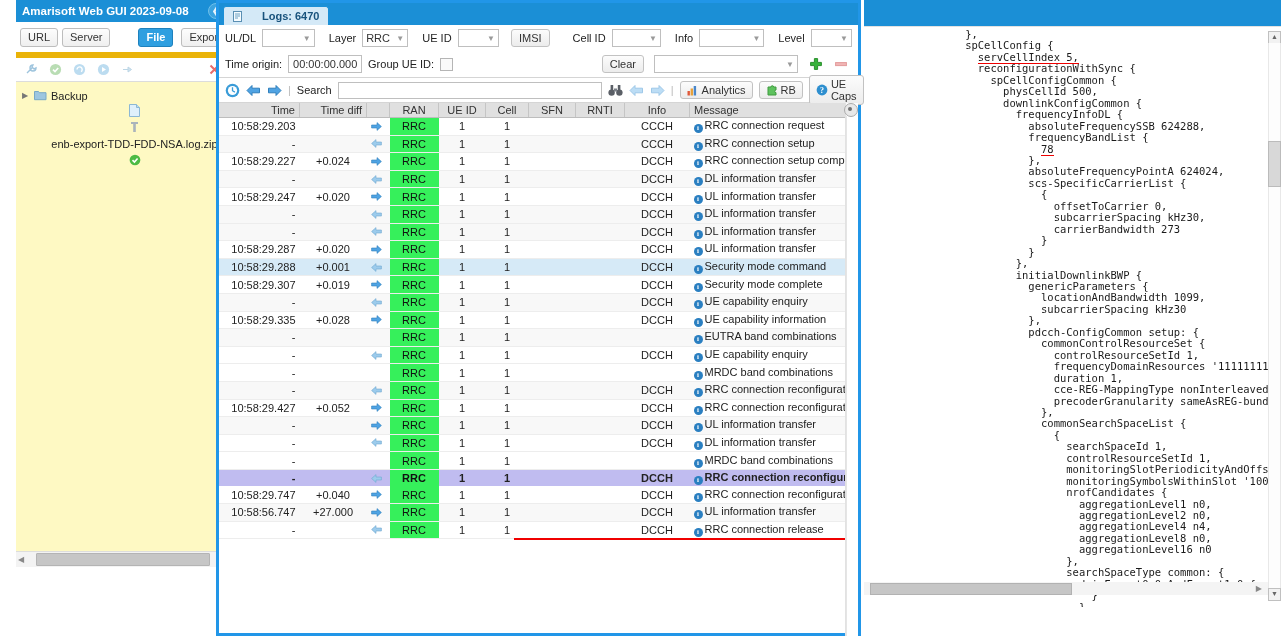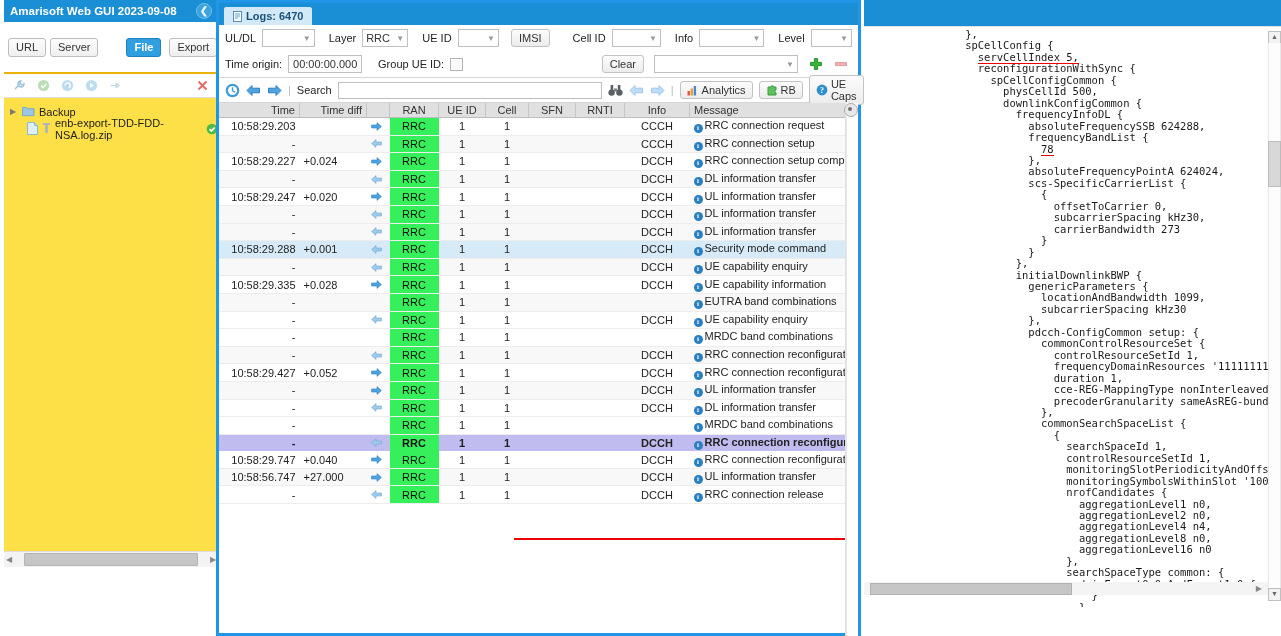--- a/index.html
+++ b/index.html
@@ -4,42 +4,42 @@
 <style>
   html,body{margin:0;padding:0;}
   body{
     width:1281px;height:636px;overflow:hidden;
     font-family:"Liberation Sans",sans-serif;
     font-size:11px;color:#222;background:#ffffff;
   }
   .app{position:relative;width:1281px;height:636px;}
 
   
-  .left{position:absolute;left:4px;top:0;width:215px;height:567px;background:#fde047;border-right:1px solid #c8c8c8;box-sizing:border-box;}
+  .left{position:absolute;left:16px;top:0;width:215px;height:567px;background:#fef9c3;border-right:1px solid #c8c8c8;box-sizing:border-box;}
   .left-title{height:22px;background:#1b8fd6;color:#fff;font-weight:bold;font-size:11.5px;display:flex;align-items:center;padding:0 6px;justify-content:space-between;}
   .left-title .ttl{white-space:nowrap;}
   .collapse-btn{width:14px;height:14px;border-radius:50%;background:#3ba3e0;color:#e9f4fc;font-size:10px;line-height:14px;text-align:center;border:1px solid #6fc0ea;}
-  .btnbar{height:26px;display:flex;align-items:center;padding:12px 4px;gap:4px;border-bottom:2px solid #eab308;background:#fff;}
+  .btnbar{height:26px;display:flex;align-items:center;padding:2px 4px;gap:4px;border-bottom:6px solid #eab308;background:#fff;}
   .ubtn{border:1px solid #bdbdbd;background:linear-gradient(#fdfdfd,#efefef);border-radius:3px;padding:2px 7px;font-size:11px;color:#333;line-height:13px;}
   .ubtn.sel{background:#2f9fe0;border-color:#1e81bd;color:#fff;font-weight:bold;margin-left:24px;}
   .spacer{flex:1;}
   .icobtn{width:17px;height:17px;display:inline-flex;align-items:center;justify-content:center;}
   .toolrow{height:23px;display:flex;align-items:center;gap:7px;padding:0 7px;border-bottom:1px solid #dcdcdc;background:#fff;}
   .tree{padding:5px 0 0 6px;font-size:11px;}
   .tnode{display:flex;align-items:center;gap:4px;height:17px;}
-  .tnode.child{padding-left:17px;}
+  .tnode.child{padding-left:17px;flex-direction:column;}
   .caret{color:#777;font-size:8px;width:8px;display:inline-block;}
   .left-hscroll{position:absolute;left:0;bottom:0;width:214px;height:15px;background:#f3f3f3;border-top:1px solid #ddd;display:flex;align-items:center;}
   .left-hscroll .thumb{height:11px;background:#c6c6c6;border:1px solid #b4b4b4;flex:1;margin:0 10px;border-radius:1px;}
   .sbarrow{font-size:8px;color:#888;width:10px;text-align:center;}
 
   
   .center{position:absolute;left:216px;top:0;width:645px;height:636px;box-sizing:border-box;border:3px solid #2196e8;background:#fff;}
   .tabstrip{height:22px;background:#1b8fd6;display:flex;align-items:flex-end;padding-left:4px;}
-  .tab{background:#d4e9f7;border:1px solid #1b8fd6;border-bottom:none;border-radius:3px 3px 0 0;height:18px;display:flex;align-items:center;gap:4px;padding:0 9px;font-size:11px;font-weight:bold;color:#18527c;}
+  .tab{background:#d4e9f7;border:1px solid #1b8fd6;border-bottom:none;border-radius:3px 3px 0 0;height:18px;display:flex;align-items:center;gap:20px;padding:0 9px;font-size:11px;font-weight:bold;color:#18527c;}
   .filters{border-bottom:1px solid #d5d5d5;background:#fff;}
   .frow{display:flex;align-items:center;height:26px;padding:0 6px;gap:6px;font-size:11px;white-space:nowrap;}
   .lbl{color:#222;}
   .sel-in{border:1px solid #bfbfbf;background:#fff;height:16px;display:inline-flex;align-items:center;justify-content:space-between;padding:0 3px;font-size:11px;color:#333;}
   .sel-in .cv{padding-right:4px;}
   .caretdn{color:#9a9a9a;font-size:8px;}
   .txt-in{border:1px solid #bfbfbf;background:#fff;height:16px;line-height:16px;padding:0 4px;font-size:11px;color:#333;}
   .sbtn{border:1px solid #c2c2c2;background:linear-gradient(#fcfcfc,#ececec);border-radius:3px;font-size:11px;color:#333;padding:2px 7px;line-height:12px;}
   .chk{width:11px;height:11px;border:1px solid #b5b5b5;background:#fafafa;display:inline-block;}
   .searchrow{display:flex;align-items:center;height:24px;padding:0 6px;gap:6px;border-bottom:1px solid #d5d5d5;}
@@ -47,21 +47,21 @@
   .search-in{flex:0 0 auto;width:262px;border:1px solid #bfbfbf;height:15px;background:#fff;}
   .ibtn{border:1px solid #c2c2c2;background:linear-gradient(#fcfcfc,#ececec);border-radius:3px;display:inline-flex;align-items:center;gap:3px;padding:2px 6px;font-size:11px;color:#333;}
 
   
   .tablewrap{position:relative;height:533px;overflow:hidden;}
   table.logs{border-collapse:collapse;width:632px;table-layout:fixed;font-size:11px;}
   table.logs th{background:#e0e0e0;border-right:1px solid #c5c5c5;border-bottom:1px solid #bdbdbd;font-weight:normal;color:#333;height:14px;padding:0 4px;text-align:right;font-size:11px;}
   table.logs th.lft{text-align:left;}
   table.logs td{border-bottom:1px solid #ededed;height:16.6px;padding:0 4px;white-space:nowrap;overflow:hidden;}
   td.time{text-align:right;width:72px;}
-  td.tdiff{text-align:left;width:58px;margin-top:40px;}
+  td.tdiff{text-align:center;width:58px;margin-top:40px;}
   td.dir{width:14px;text-align:center;padding:0;}
   td.ran{width:40px;text-align:center;background:#36f05b;color:#111;}
   td.ueid{width:38px;text-align:center;}
   td.cell{width:34px;text-align:center;}
   td.sfn{width:38px;}
   td.rnti{width:40px;}
   td.info{width:56px;text-align:center;}
   td.msg{text-align:left;}
   tr.alt td{background:#f8f8f8;}
   tr.alt td.ran{background:#36f05b;}
@@ -240,21 +240,21 @@
         <span class="lbl" style="margin-left:8px">Level</span>
         <span class="sel-in" style="width:42px">
           <span class="cv"></span>
           <span class="caretdn">▼</span>
         </span>
       </div>
 
       <div class="frow">
         <span class="lbl">Time origin:</span>
         <span class="txt-in" style="width:64px">00:00:00.000</span>
-        <span class="lbl" style="margin-left:10px">Group UE ID:</span>
+        <span class="lbl" style="">Group UE ID:</span>
         <span class="chk"></span>
         <span class="spacer"></span>
         <span class="sbtn">Clear</span>
         <span class="sel-in" style="width:136px;margin-left:4px">
           <span class="cv"></span>
           <span class="caretdn">▼</span>
         </span>
         <span style="margin-left:5px">
           <svg width="14" height="14" viewBox="0 0 14 14">
               <path d="M5.4 1.6h3.2v3.8h3.8v3.2H8.6v3.8H5.4V8.6H1.6V5.4h3.8z" fill="#36b339" stroke="#2a8f2d"></path>
@@ -460,35 +460,67 @@
                 </svg>
               </td>
               <td class="ran">RRC</td>
               <td class="ueid">1</td>
               <td class="cell">1</td>
               <td class="sfn"></td>
               <td class="rnti"></td>
               <td class="info">DCCH</td>
               <td class="msg"><i class="infoi">i</i>DL information transfer</td>
             </tr>
+            <tr class="">
+              <td class="time">10:58:29.287</td>
+              <td class="tdiff">+0.020</td>
+              <td class="dir">
+                <svg width="11" height="9" viewBox="0 0 11 9">
+                  <path d="M6 0.6l4.4 3.9L6 8.4V6H0.6V3H6z" fill="#4fa3e3" stroke="#2f7fbc" stroke-width="0.6"></path>
+                </svg>
+              </td>
+              <td class="ran">RRC</td>
+              <td class="ueid">1</td>
+              <td class="cell">1</td>
+              <td class="sfn"></td>
+              <td class="rnti"></td>
+              <td class="info">DCCH</td>
+              <td class="msg"><i class="infoi">i</i>UL information transfer</td>
+            </tr>
             <tr class="hl">
               <td class="time">10:58:29.288</td>
               <td class="tdiff">+0.001</td>
               <td class="dir">
                 <svg width="11" height="9" viewBox="0 0 11 9">
                   <path d="M5 0.6L0.6 4.5 5 8.4V6h5.4V3H5z" fill="#9ccbec" stroke="#6fa8d0" stroke-width="0.6"></path>
                 </svg>
               </td>
               <td class="ran">RRC</td>
               <td class="ueid">1</td>
               <td class="cell">1</td>
               <td class="sfn"></td>
               <td class="rnti"></td>
               <td class="info">DCCH</td>
               <td class="msg"><i class="infoi">i</i>Security mode command</td>
+            </tr>
+            <tr class="">
+              <td class="time">10:58:29.307</td>
+              <td class="tdiff">+0.019</td>
+              <td class="dir">
+                <svg width="11" height="9" viewBox="0 0 11 9">
+                  <path d="M6 0.6l4.4 3.9L6 8.4V6H0.6V3H6z" fill="#4fa3e3" stroke="#2f7fbc" stroke-width="0.6"></path>
+                </svg>
+              </td>
+              <td class="ran">RRC</td>
+              <td class="ueid">1</td>
+              <td class="cell">1</td>
+              <td class="sfn"></td>
+              <td class="rnti"></td>
+              <td class="info">DCCH</td>
+              <td class="msg"><i class="infoi">i</i>Security mode complete</td>
             </tr>
             <tr class="alt">
               <td class="time">-</td>
               <td class="tdiff"></td>
               <td class="dir">
                 <svg width="11" height="9" viewBox="0 0 11 9">
                   <path d="M5 0.6L0.6 4.5 5 8.4V6h5.4V3H5z" fill="#9ccbec" stroke="#6fa8d0" stroke-width="0.6"></path>
                 </svg>
               </td>
               <td class="ran">RRC</td>

